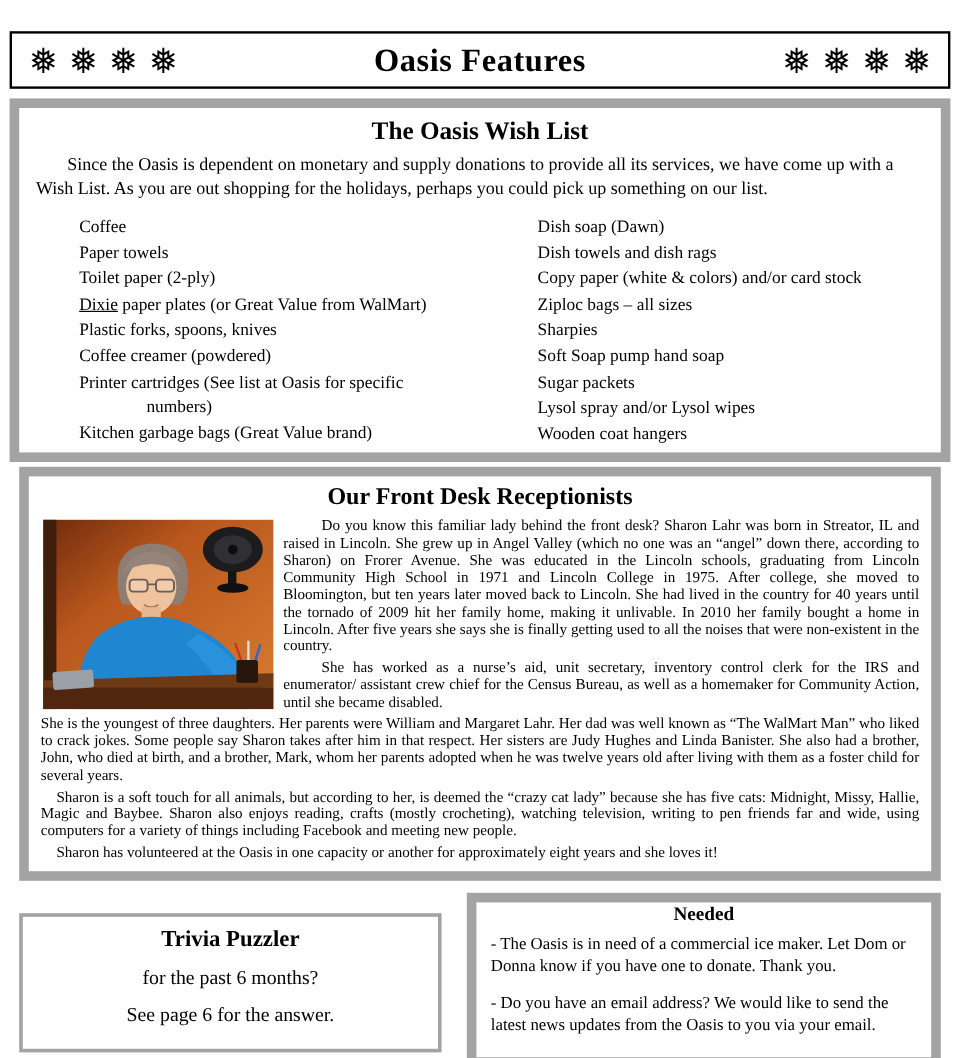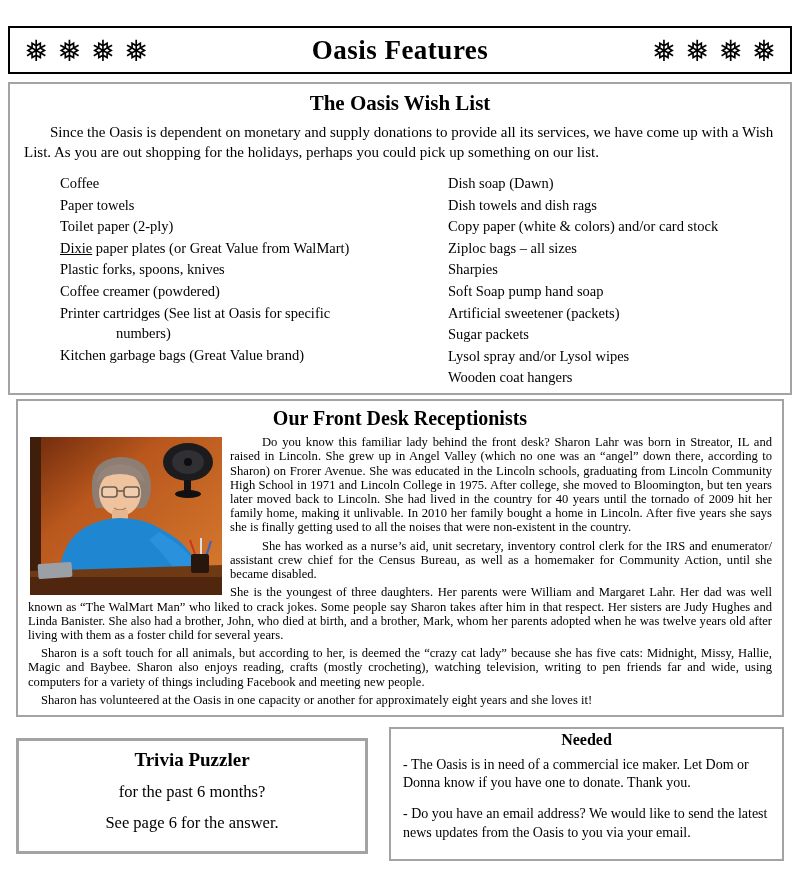--- a/index.html
+++ b/index.html
@@ -8,21 +8,21 @@
   .page { width: 800px; height: 882px; margin: 0 auto; background: #fff; overflow: hidden; padding-top: 26px; }
 
   
   .masthead { margin: 0 8px; border: 2px solid #000; height: 48px;
               display: flex; align-items: center; justify-content: space-between; padding: 0 14px; }
   .masthead h1 { font-size: 27px; font-weight: bold; letter-spacing: 0.5px; }
   .flakes { display: flex; gap: 9px; font-size: 29px; line-height: 1;
             font-family: "DejaVu Sans", sans-serif; }
   .flake { display: inline-block; transform: translateY(1px); }
 
-  .box { border: 2px solid #a3a3a3; background: #fff; }
+  .box { border: 8px solid #a3a3a3; background: #fff; }
 
   
   .wishlist { margin: 8px 8px 0; padding: 7px 12px 2px; }
   .wishlist h2 { text-align: center; font-size: 21px; margin-bottom: 7px; }
   .wishlist .intro { font-size: 15px; line-height: 1.3; text-indent: 26px; margin: 0 2px 13px; }
   .cols { display: flex; }
   .col { list-style: none; width: 50%; font-size: 14.5px; }
   .col.left  { padding-left: 38px; }
   .col.right { padding-left: 48px; }
   .col li { margin-bottom: 4.5px; line-height: 1.18; }
@@ -85,21 +85,20 @@
         <li class="cont">numbers)</li>
         <li>Kitchen garbage bags (Great Value brand)</li>
       </ul>
       <ul class="col right">
         <li>Dish soap (Dawn)</li>
         <li>Dish towels and dish rags</li>
         <li>Copy paper (white &amp; colors) and/or card stock</li>
         <li>Ziploc bags – all sizes</li>
         <li>Sharpies</li>
         <li>Soft Soap pump hand soap</li>
-        <li>Artificial sweetener (packets)</li>
         <li>Sugar packets</li>
         <li>Lysol spray and/or Lysol wipes</li>
         <li>Wooden coat hangers</li>
       </ul>
     </div>
   </section>
 
   <section class="box recept">
     <h2>Our Front Desk Receptionists</h2>
     <div class="photo">

